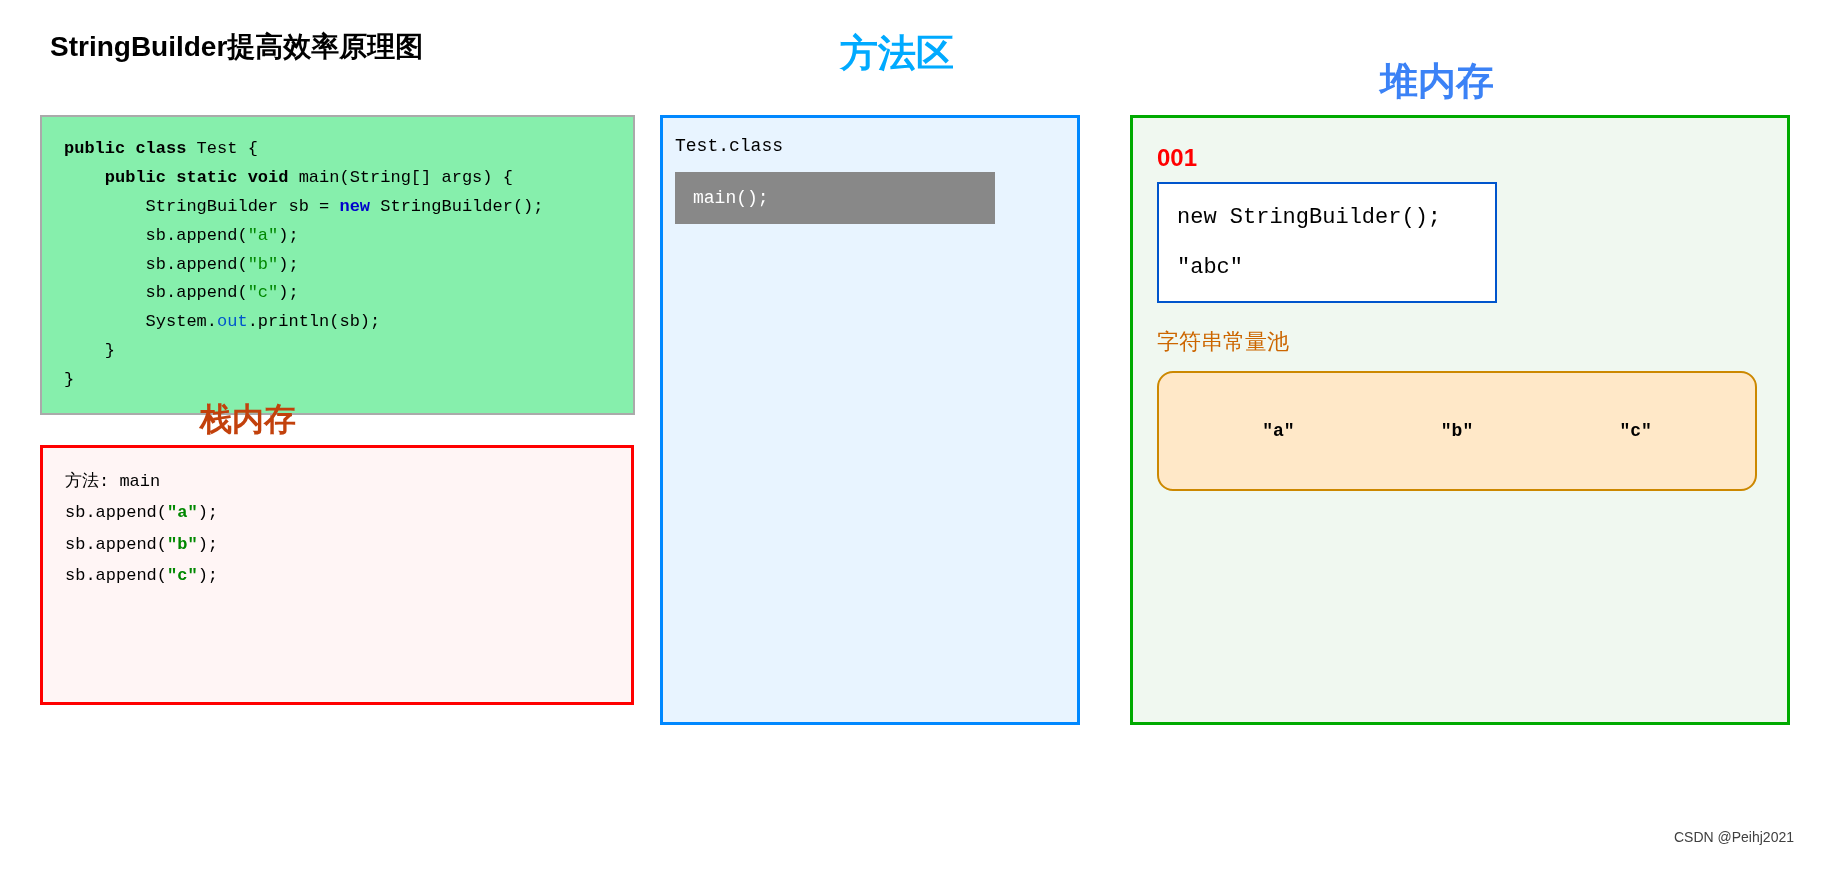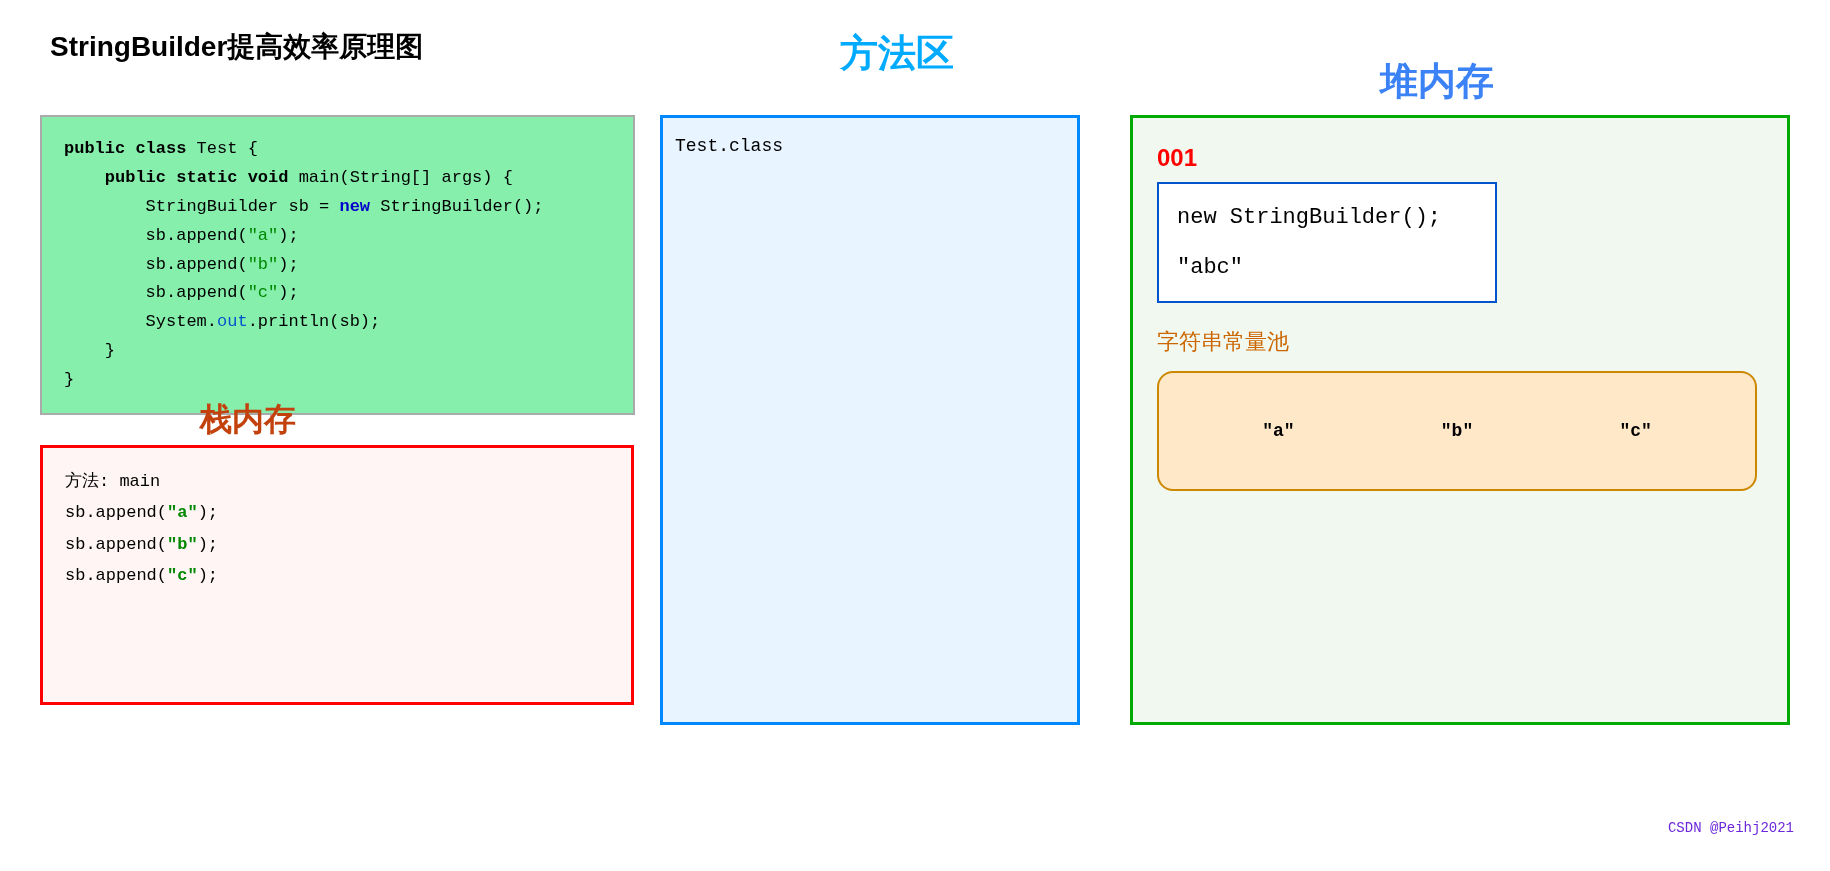--- a/index.html
+++ b/index.html
@@ -157,25 +157,25 @@
       align-items: center;
       justify-content: space-around;
       font-size: 18px;
       font-weight: bold;
       color: #000;
       height: 120px;
     }
 
     .watermark {
       position: absolute;
-      bottom: 35px;
+      bottom: 26px;
       right: 36px;
-      font-family: Liberation Mono, monospace;
+      font-family: Liberation Sans, sans-serif;
       font-size: 14px;
-      color: #6d28d9;
+      color: #404040;
     }
 
     .red-bold { color: #ff0000; font-weight: bold; }
     .green-str { color: #008800; font-weight: bold; }
   </style>
 </head>
 <body>
 
 <div class="main-title">StringBuilder提高效率原理图</div>
 
@@ -220,20 +220,23 @@
   </div>
   <div>
     sb.append(<span class="green-str">"c"</span>);
   </div>
 </div>
 
 <div class="method-label">方法区</div>
 
 <div class="method-box">
   <div>Test.class</div>
+  <div class="method-inner-box">
+    <span>main();</span>
+  </div>
 </div>
 
 <div class="heap-label">堆内存</div>
 
 <div class="heap-box">
   <div class="heap-address">001</div>
   <div class="heap-object-box">
     <div>new StringBuilder();</div>
     <div style="margin-top:10px;">"abc"</div>
   </div>

